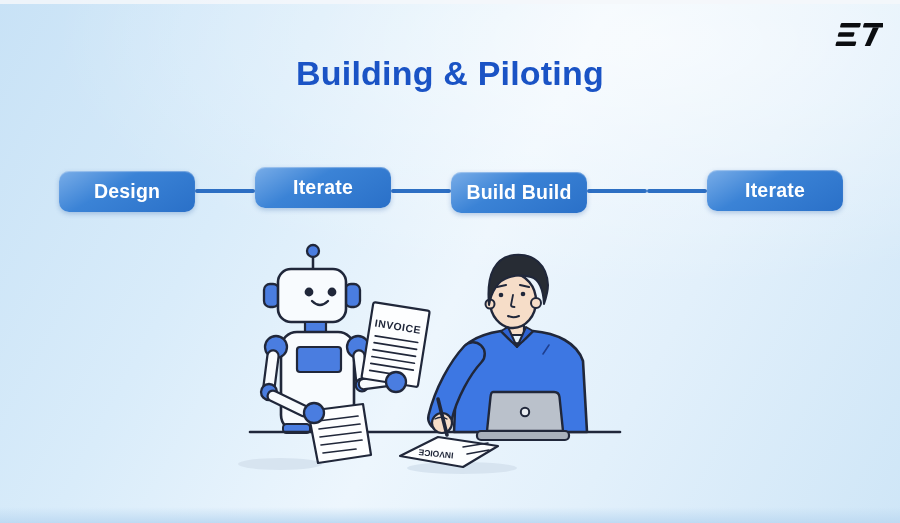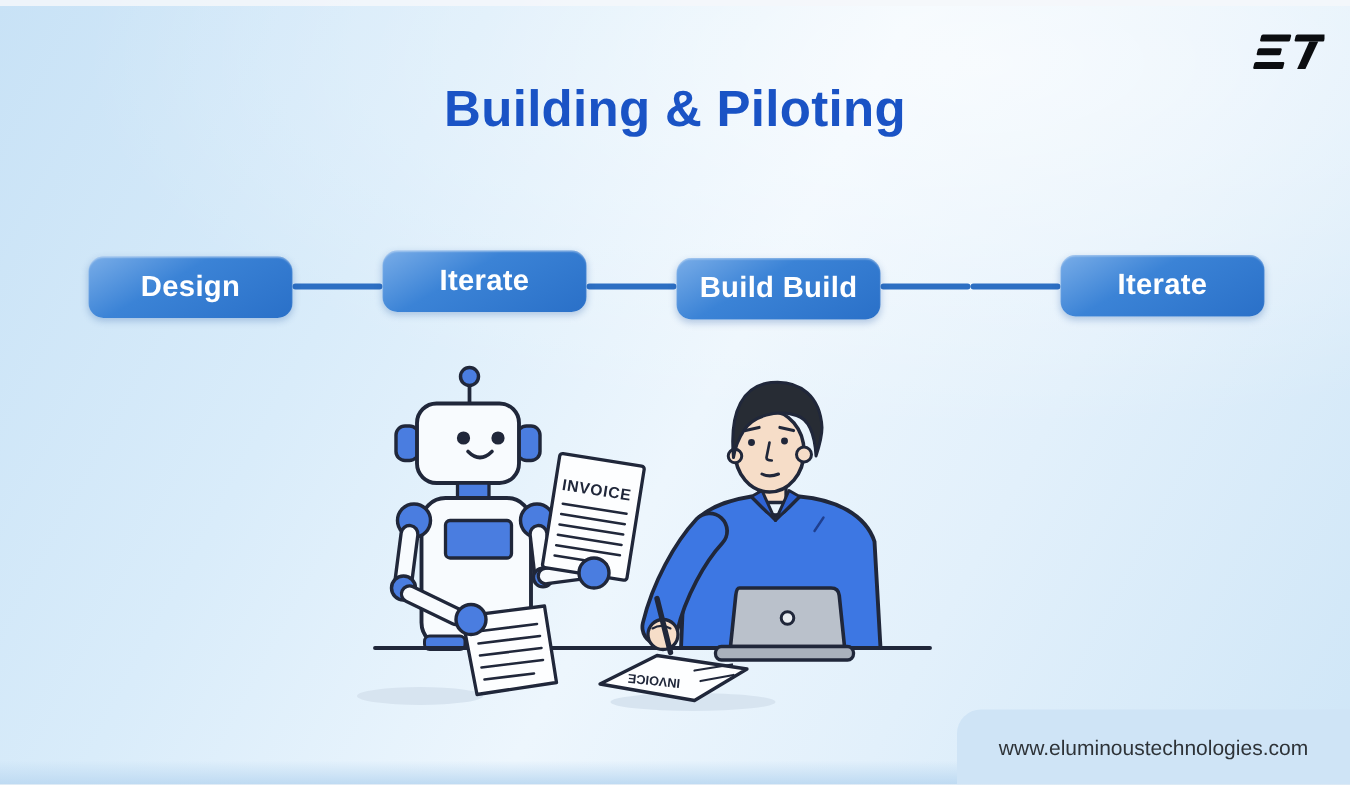--- a/index.html
+++ b/index.html
@@ -182,17 +182,14 @@
         <line x1="233" y1="212" x2="258" y2="208" stroke="#20273a" stroke-width="1.5"></line>
         <line x1="237" y1="219" x2="259" y2="215" stroke="#20273a" stroke-width="1.5"></line>
       </g>
 
       <line x1="208" y1="164" x2="217" y2="200" stroke="#20273a" stroke-width="3.6"></line>
     </g>
   </svg>
 
   <div class="bottom-tint"></div>
 
-  <div class="footer-badge">
-    <span>www.eluminoustechnologies.com</span>
-  </div>
 
 </div>
 
 </body></html>

